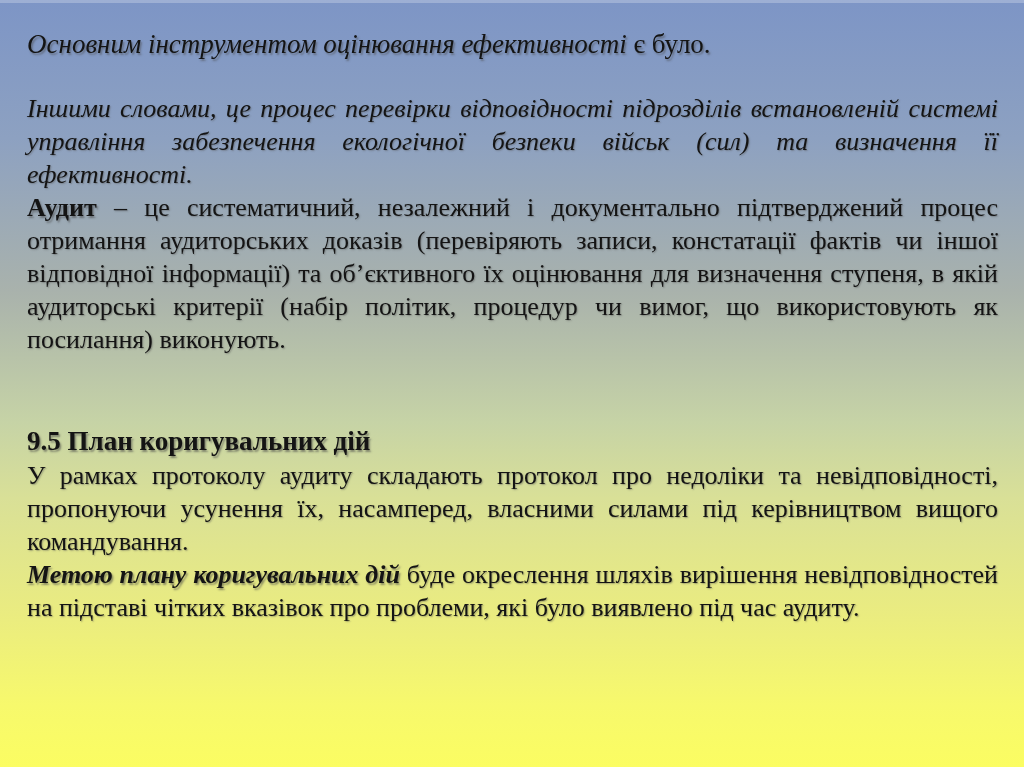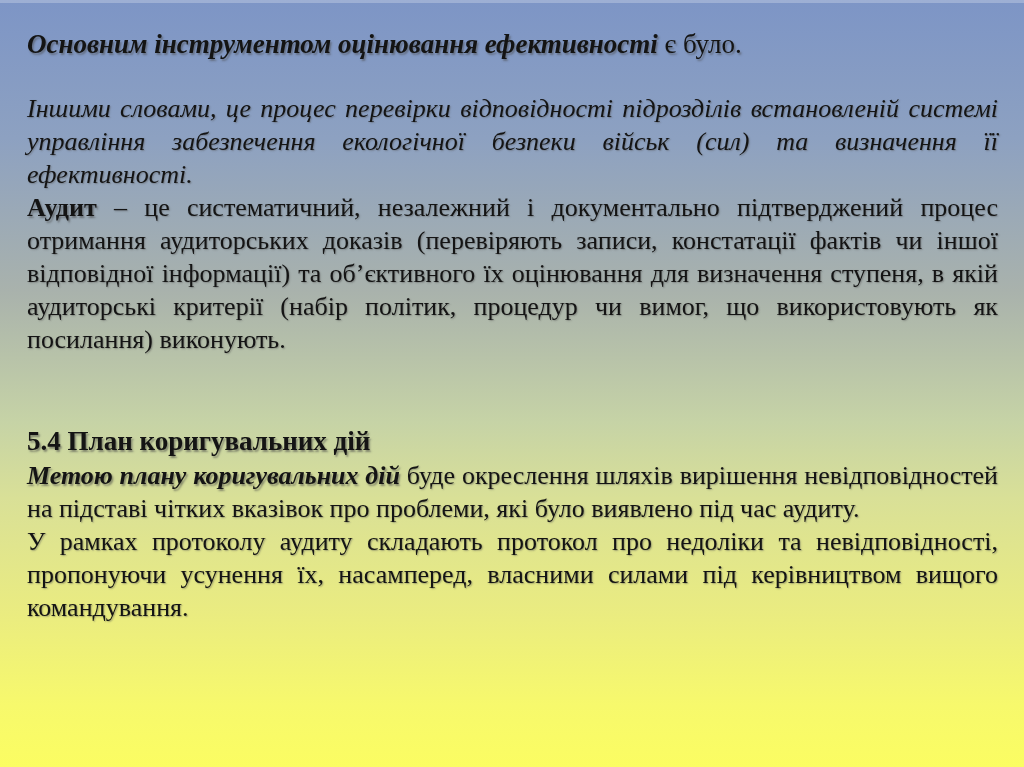--- a/index.html
+++ b/index.html
@@ -51,21 +51,21 @@
     margin-bottom: 22px;
   }
 
   .subtitle {
     font-size: 27px;
     line-height: 1.2;
     margin-bottom: 32px;
     text-shadow: 1.5px 1.5px 2px rgba(70,70,70,0.5);
   }
   .subtitle .emph {
-    font-weight: bold;
+    font-weight: normal;
     font-style: italic;
   }
 
   .para {
     font-size: 26px;
     line-height: 33px;
     text-align: justify;
     text-shadow: 1px 1px 1.5px rgba(80,80,80,0.45);
   }
 
@@ -102,22 +102,22 @@
     <div class="subtitle">
       <span class="emph">Основним інструментом оцінювання ефективності</span><span> є було.</span>
     </div>
 
     <div class="para italic">Іншими словами, це процес перевірки відповідності підрозділів встановленій системі управління забезпечення екологічної безпеки військ (сил) та визначення її ефективності.</div>
 
     <div class="para">
       <span class="lead-bold">Аудит</span><span> – це систематичний, незалежний і документально підтверджений процес отримання аудиторських доказів (перевіряють записи, констатації фактів чи іншої відповідної інформації) та об’єктивного їх оцінювання для визначення ступеня, в якій аудиторські критерії (набір політик, процедур чи вимог, що використовують як посилання) виконують.</span>
     </div>
 
-    <div class="section-heading">5.4 План коригувальних дій</div>
+    <div class="section-heading">9.5 План коригувальних дій</div>
+
+    <div class="para">У рамках протоколу аудиту складають протокол про недоліки та невідповідності, пропонуючи усунення їх, насамперед, власними силами під керівництвом вищого командування.</div>
 
     <div class="para">
       <span class="lead-bold-italic">Метою плану коригувальних дій</span><span> буде окреслення шляхів вирішення невідповідностей на підставі чітких вказівок про проблеми, які було виявлено під час аудиту.</span>
     </div>
 
-    <div class="para">У рамках протоколу аудиту складають протокол про недоліки та невідповідності, пропонуючи усунення їх, насамперед, власними силами під керівництвом вищого командування.</div>
-
   </div>
 </div>
 
 </body></html>

